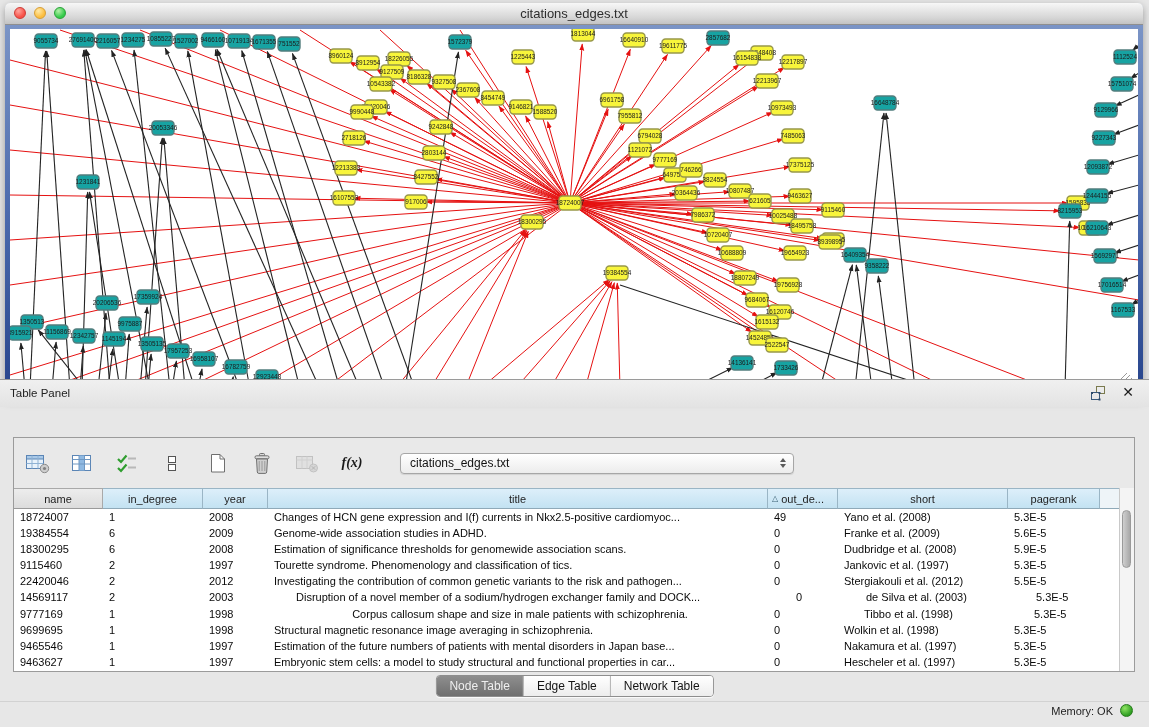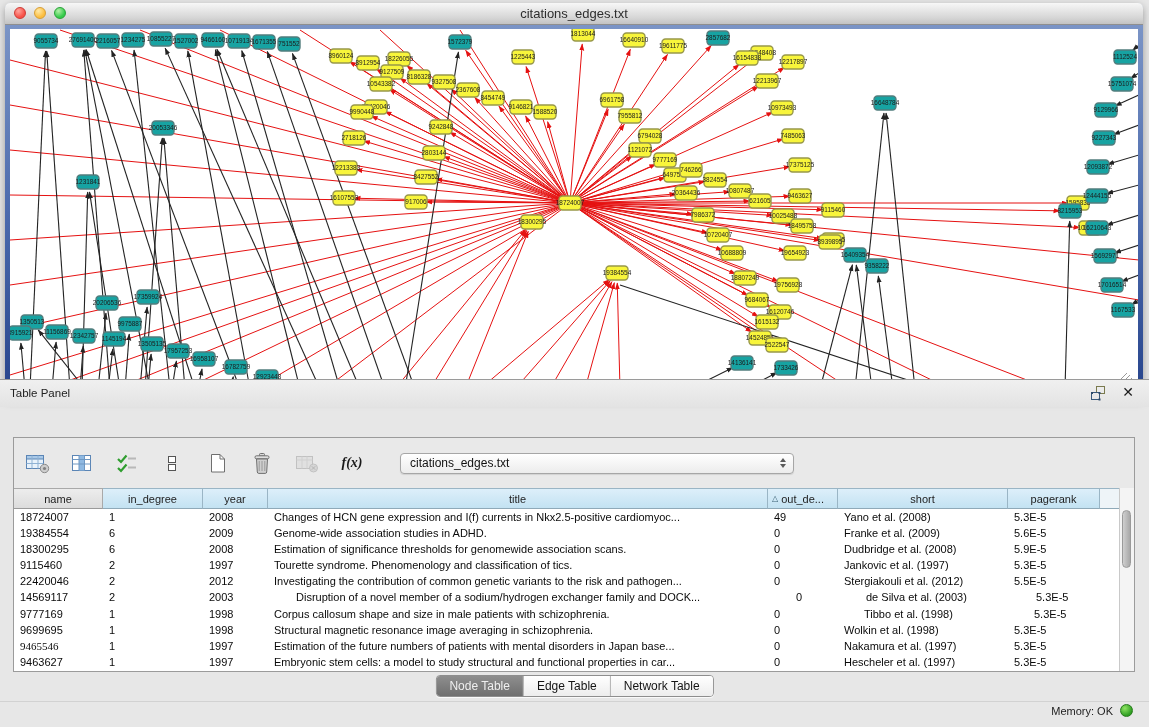--- a/index.html
+++ b/index.html
@@ -647,36 +647,36 @@
         <div class="cell" style="width: 65px;">2003</div>
         <div class="cell" style="width: 500px; margin-left: 22px;">Disruption of a novel member of a sodium/hydrogen exchanger family and DOCK...</div>
         <div class="cell" style="width: 70px;">0</div>
         <div class="cell" style="width: 170px;">de Silva et al. (2003)</div>
         <div class="cell" style="width: 92px;">5.3E-5</div>
       </div>
       <div class="trow">
         <div class="cell" style="width: 89px;">9777169</div>
         <div class="cell" style="width: 100px;">1</div>
         <div class="cell" style="width: 65px;">1998</div>
-        <div class="cell" style="width: 500px;">Corpus callosum shape and size in male patients with schizophrenia.</div>
+        <div class="cell" style="width: 500px; text-align: center;">Corpus callosum shape and size in male patients with schizophrenia.</div>
         <div class="cell" style="width: 70px;">0</div>
         <div class="cell" style="width: 170px; margin-left: 20px;">Tibbo et al. (1998)</div>
         <div class="cell" style="width: 92px;">5.3E-5</div>
       </div>
       <div class="trow">
         <div class="cell" style="width: 89px;">9699695</div>
         <div class="cell" style="width: 100px;">1</div>
         <div class="cell" style="width: 65px;">1998</div>
         <div class="cell" style="width: 500px;">Structural magnetic resonance image averaging in schizophrenia.</div>
         <div class="cell" style="width: 70px;">0</div>
         <div class="cell" style="width: 170px;">Wolkin et al. (1998)</div>
         <div class="cell" style="width: 92px;">5.3E-5</div>
       </div>
       <div class="trow">
-        <div class="cell" style="width: 89px; font-family: Liberation Serif, serif;">9465546</div>
+        <div class="cell" style="width: 89px;">9465546</div>
         <div class="cell" style="width: 100px;">1</div>
         <div class="cell" style="width: 65px;">1997</div>
         <div class="cell" style="width: 500px;">Estimation of the future numbers of patients with mental disorders in Japan base...</div>
         <div class="cell" style="width: 70px;">0</div>
         <div class="cell" style="width: 170px;">Nakamura et al. (1997)</div>
         <div class="cell" style="width: 92px;">5.3E-5</div>
       </div>
       <div class="trow">
         <div class="cell" style="width: 89px;">9463627</div>
         <div class="cell" style="width: 100px;">1</div>

